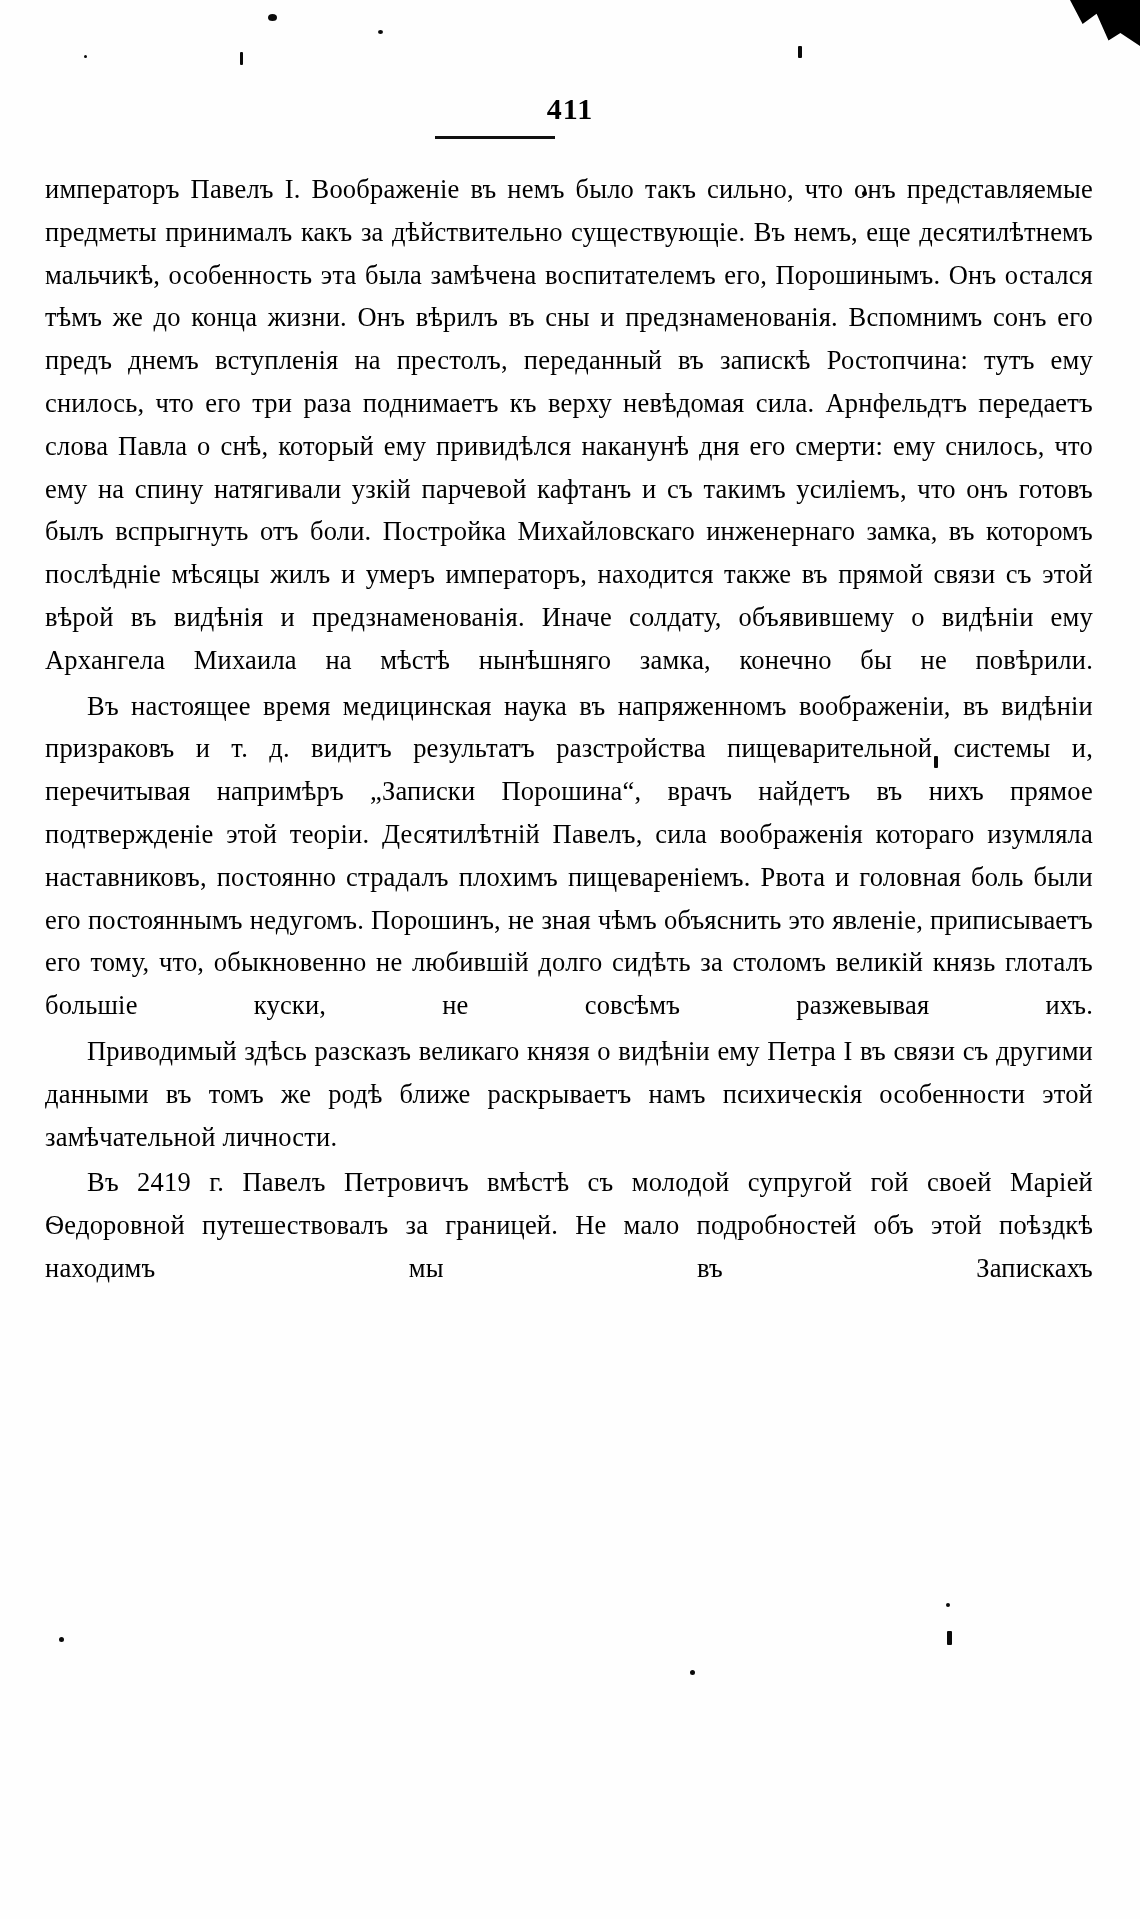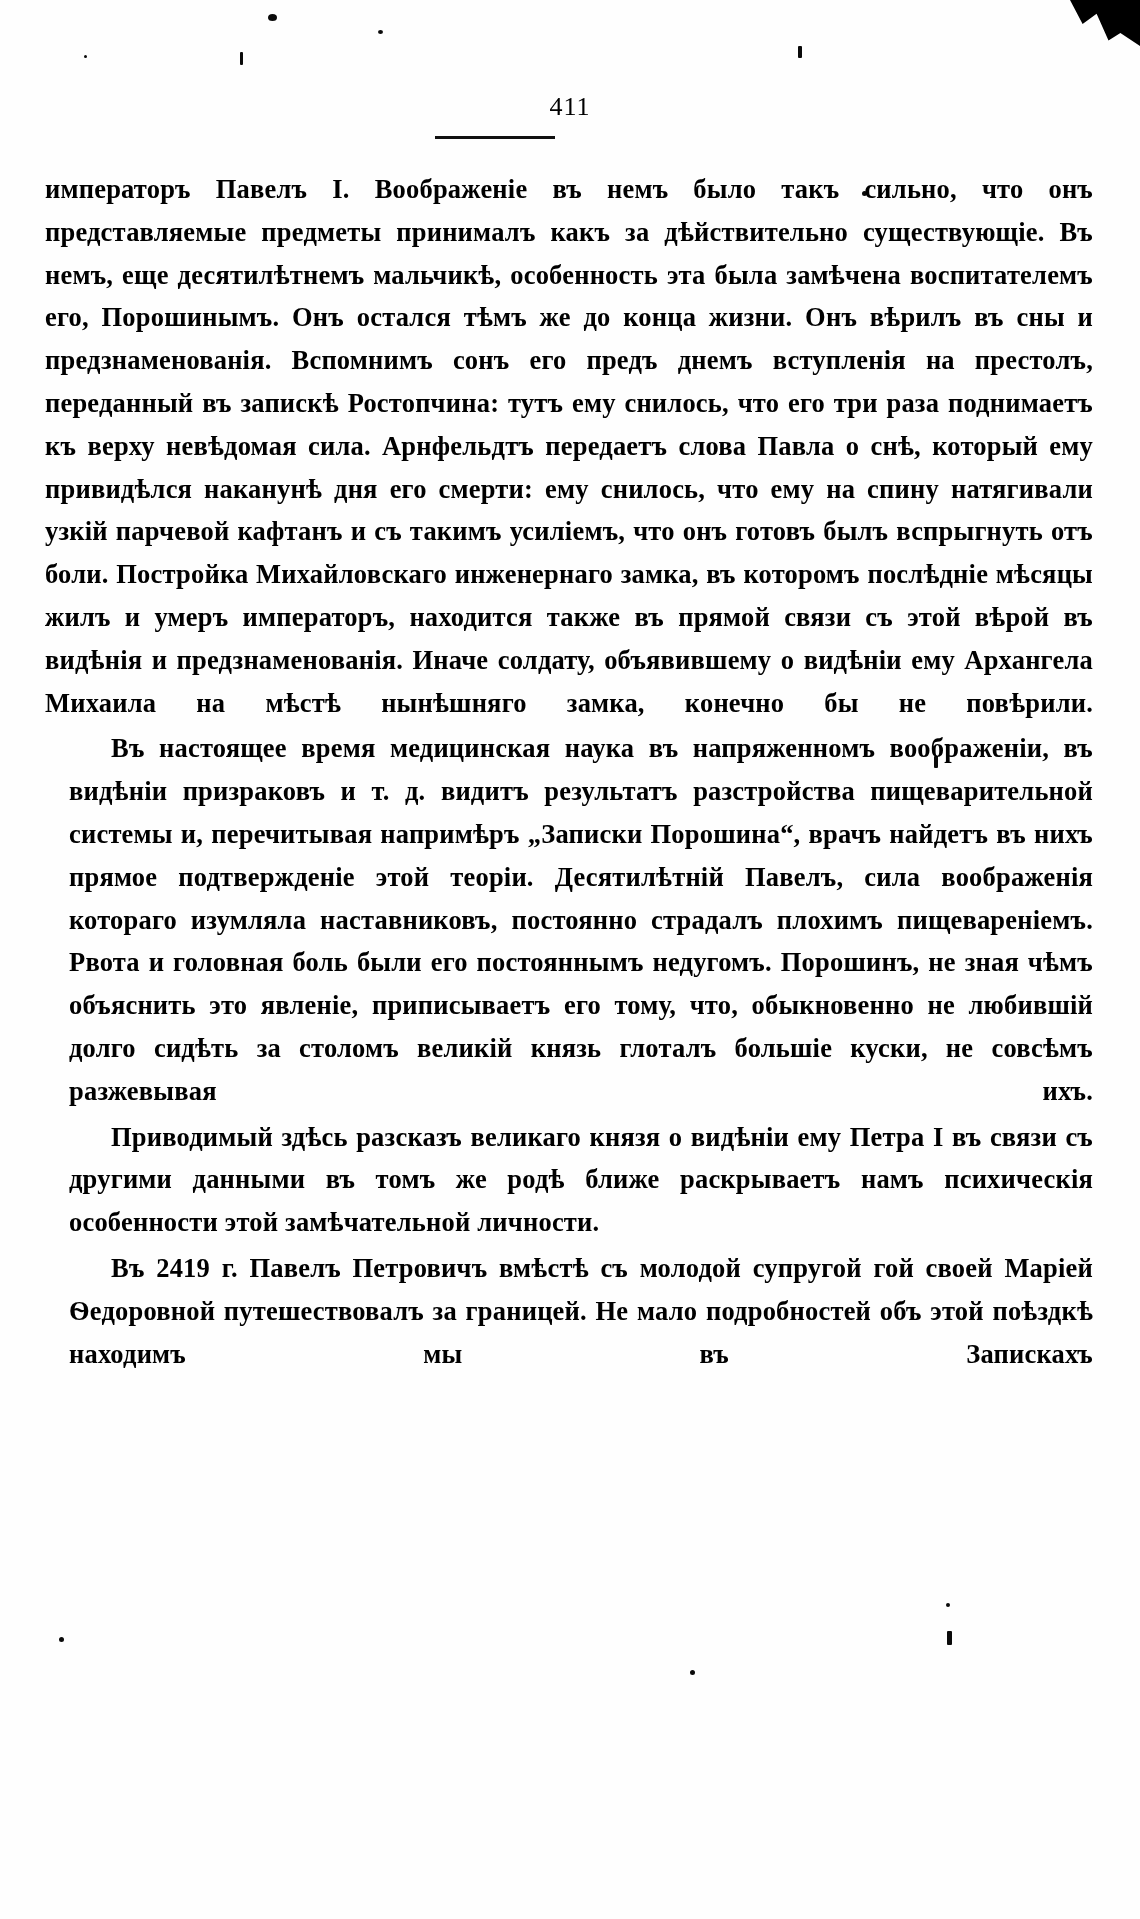--- a/index.html
+++ b/index.html
@@ -41,22 +41,22 @@
   }
 
   .page-number-wrap {
     position: absolute;
     top: 92px;
     left: 0;
     width: 1140px;
     text-align: center;
   }
   .page-number {
-    font-size: 26px;
-    font-weight: normal;
+    font-size: 30px;
+    font-weight: bold;
     letter-spacing: 1px;
     font-family: "Liberation Serif", serif;
     margin-top: 12px;
   }
   .head-rule {
     position: absolute;
     top: 136px;
     left: 435px;
     width: 120px;
     height: 3px;
@@ -71,26 +71,25 @@
   }
 
   p.para {
     margin: 0 0 0 0;
     font-size: 26.5px;
     line-height: 42.8px;
     text-align: justify;
     text-align-last: left;
     letter-spacing: 0.2px;
     font-family: "Liberation Serif", serif;
-    font-weight: bold;
+    font-weight: normal;
     -webkit-font-smoothing: none;
   }
   p.para + p.para {
     margin-top: 3px;
-    margin-left: 24px;
   }
   p.indent {
     text-indent: 42px;
   }
   p.last-line-justify {
     text-align-last: justify;
   }
 </style>
 </head>
 <body>

